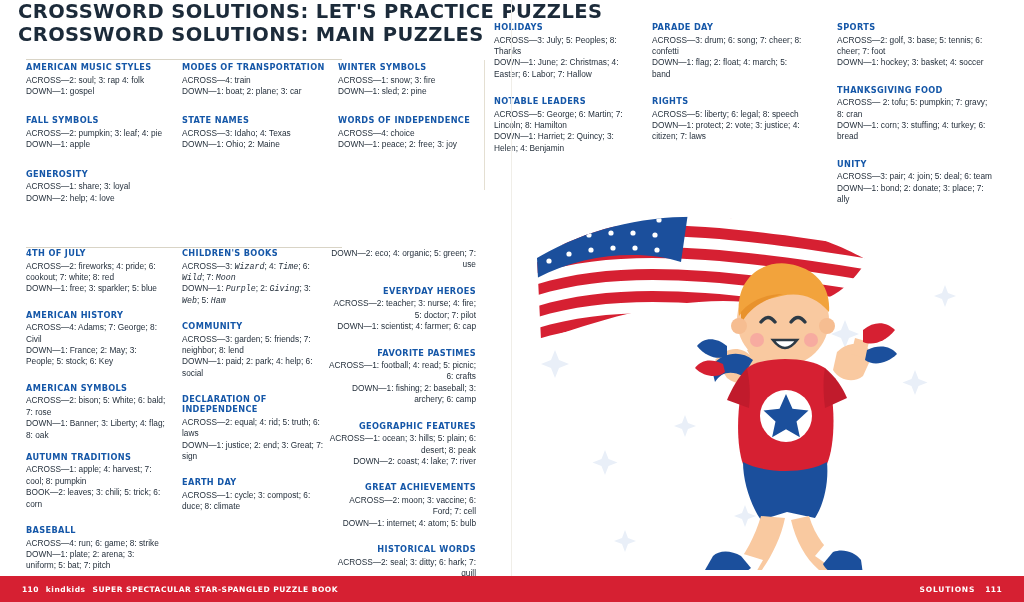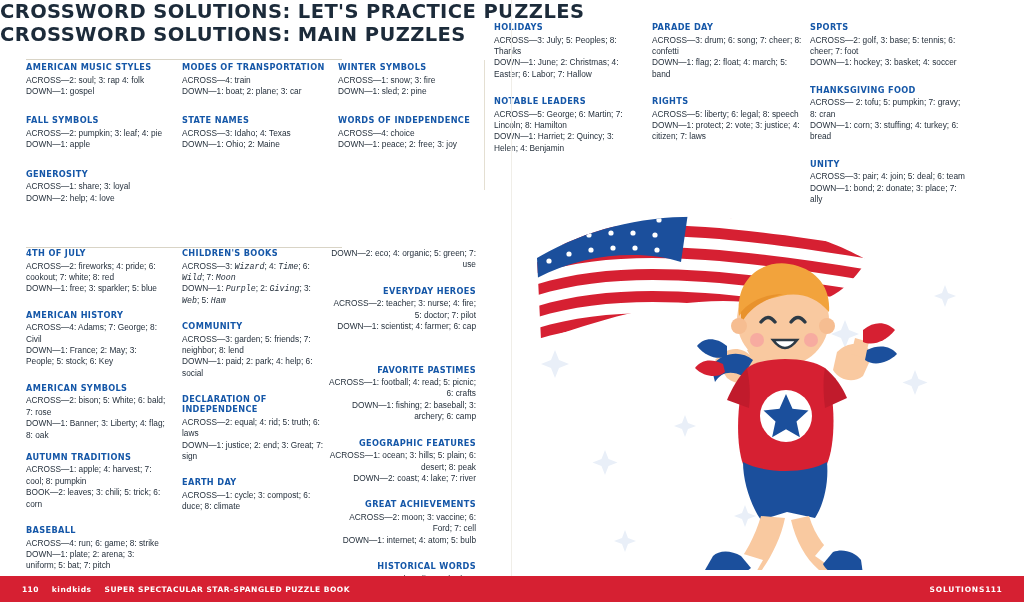--- a/index.html
+++ b/index.html
@@ -7,20 +7,21 @@
   body {
     width: 1024px; height: 602px;
     background: #ffffff;
     font-family: "Liberation Sans", sans-serif;
     overflow: hidden;
     position: relative;
   }
   .page {
     position: absolute; inset: 0;
     background: #fff;
+    padding-left: 18px;
   }
   
   .section-title {
     font-family: "DejaVu Sans", sans-serif;
     font-weight: bold;
     font-size: 19.5px;
     letter-spacing: 0.4px;
     color: #1c2b3a;
     text-transform: uppercase;
     white-space: nowrap;
@@ -51,52 +52,52 @@
   .col { position: absolute; }
 
   
   #practice-title { left: 26px; top: 22px; }
   #practice-rule  { position:absolute; left: 26px; top: 52px; width: 316px; }
   #practice-c1 { left: 26px;  top: 62px; width: 140px; }
   #practice-c2 { left: 182px; top: 62px; width: 146px; }
   #practice-c3 { left: 338px; top: 62px; width: 146px; }
   #practice-c4 { left: 494px; top: 22px; width: 146px; }
   #practice-c5 { left: 652px; top: 22px; width: 150px; }
-  #practice-c6 { left: 810px; top: 22px; width: 155px; }
+  #practice-c6 { left: 837px; top: 22px; width: 155px; }
 
   .divider-v {
     position: absolute; width: 1px; background: #e4dfd2;
   }
 
   
   #main-title { left: 26px; top: 210px; }
   #main-rule { position:absolute; left:26px; top: 240px; width: 316px; }
   #main-c1 { left: 26px;  top: 248px; width: 140px; }
   #main-c2 { left: 182px; top: 248px; width: 148px; }
   #main-c3 { left: 328px; top: 248px; width: 148px; text-align: right; }
 
   
   .footer {
     position: absolute; left: 0; right: 0; bottom: 0; height: 26px;
     background: #d62032;
     color: #ffffff;
     display: flex; align-items: center;
   }
-  .footer-left { padding-left: 22px; display: flex; align-items: baseline; gap: 13px; }
+  .footer-left { padding-left: 22px; display: flex; align-items: baseline; gap: 7px; }
   .page-num {
     font-family: "DejaVu Sans", sans-serif;
     font-weight: bold; font-size: 7.5px; letter-spacing: .4px;
   }
   .footer-brand {
     font-family: "DejaVu Sans", sans-serif;
     font-weight: bold; font-size: 7.5px; letter-spacing: .5px;
   }
   .footer-right {
     margin-left: auto; padding-right: 22px;
-    display: flex; align-items: center; 
+    display: flex; align-items: center; gap: 10px;
   }
   .footer-sec {
     font-family: "DejaVu Sans", sans-serif;
     font-weight: bold; font-size: 7.5px; letter-spacing: .8px;
   }
   .gutter {
     position: absolute; left: 511px; top: 0; bottom: 26px; width: 1px;
     background: #f0eee8;
   }
 
@@ -254,21 +255,21 @@
     </div>
   </div>
 
   <div class="col" id="main-c3">
     <p class="entry-line">DOWN—2: eco; 4: organic; 5: green; 7: use</p>
     <div class="entry" style="margin-top:15px">
       <div class="entry-title">Everyday Heroes</div>
       <p class="entry-line">ACROSS—2: teacher; 3: nurse; 4: fire; 5: doctor; 7: pilot</p>
       <p class="entry-line">DOWN—1: scientist; 4: farmer; 6: cap</p>
     </div>
-    <div class="entry" style="margin-top:32px">
+    <div class="entry" style="margin-top:15px">
       <div class="entry-title">Favorite Pastimes</div>
       <p class="entry-line">ACROSS—1: football; 4: read; 5: picnic; 6: crafts</p>
       <p class="entry-line">DOWN—1: fishing; 2: baseball; 3: archery; 6: camp</p>
     </div>
     <div class="entry" style="margin-top:15px">
       <div class="entry-title">Geographic Features</div>
       <p class="entry-line">ACROSS—1: ocean; 3: hills; 5: plain; 6: desert; 8: peak</p>
       <p class="entry-line">DOWN—2: coast; 4: lake; 7: river</p>
     </div>
     <div class="entry" style="margin-top:15px">

